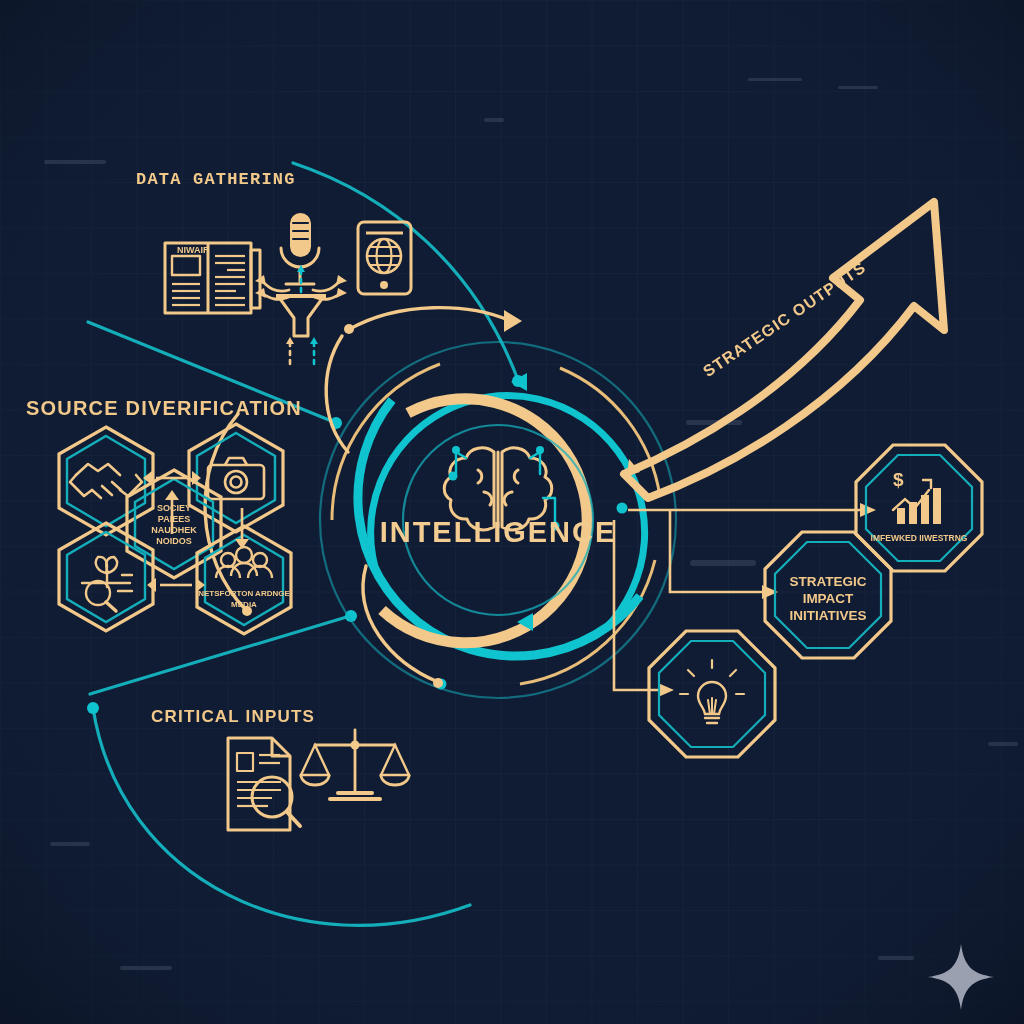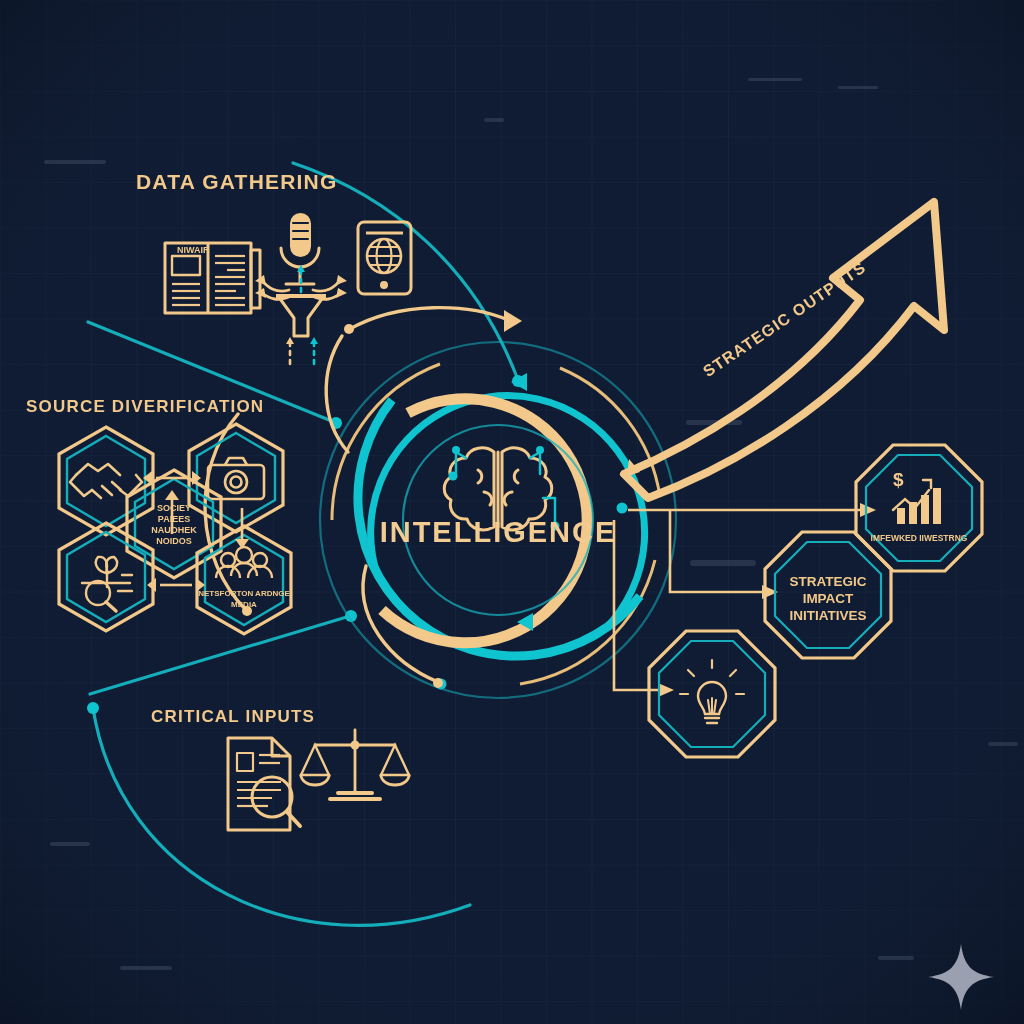--- a/index.html
+++ b/index.html
@@ -11,22 +11,22 @@
   svg.layer{position:absolute;top:0;left:0;width:1024px;height:1024px;}
   .lbl{
     position:absolute;
     color:#f2c98a;
     font-family:"Liberation Sans", sans-serif;
     font-weight:700;
     letter-spacing:1.2px;
     white-space:nowrap;
     text-transform:uppercase;
   }
-  #lbl-data{left:136px;top:170px;font-size:21px;}
-  #lbl-source{left:26px;top:397px;font-size:17px;}
+  #lbl-data{left:136px;top:170px;font-size:17px;font-family:Liberation Mono, monospace;}
+  #lbl-source{left:26px;top:397px;font-size:20px;}
   #lbl-critical{left:151px;top:707px;font-size:17px;}
   #lbl-strategic{
     left:700px;top:366px;font-size:16px;
     transform:rotate(-34deg);transform-origin:left top;
   }
   .node-txt{
     fill:#f2c98a;font-family:"Liberation Sans", sans-serif;
     font-weight:700;text-anchor:middle;
   }
   .hub-txt{

